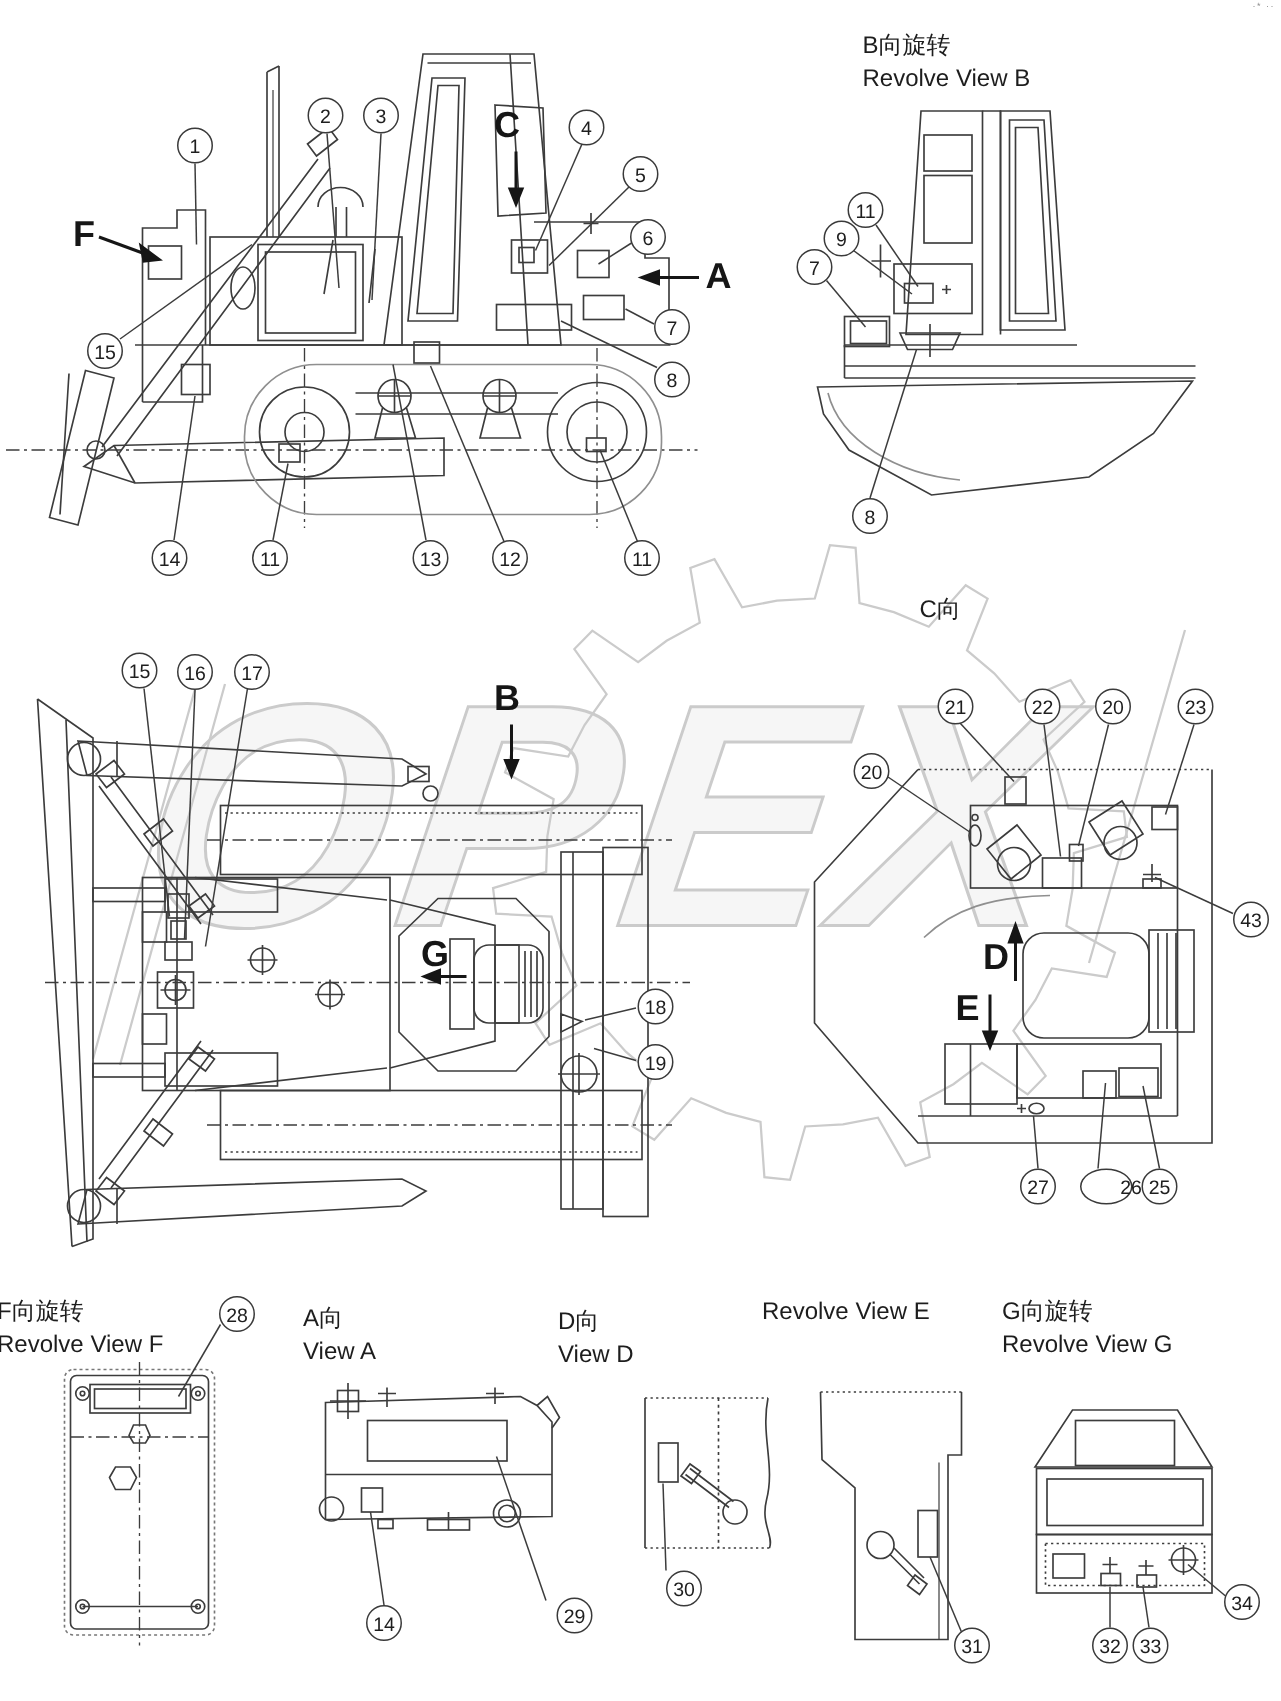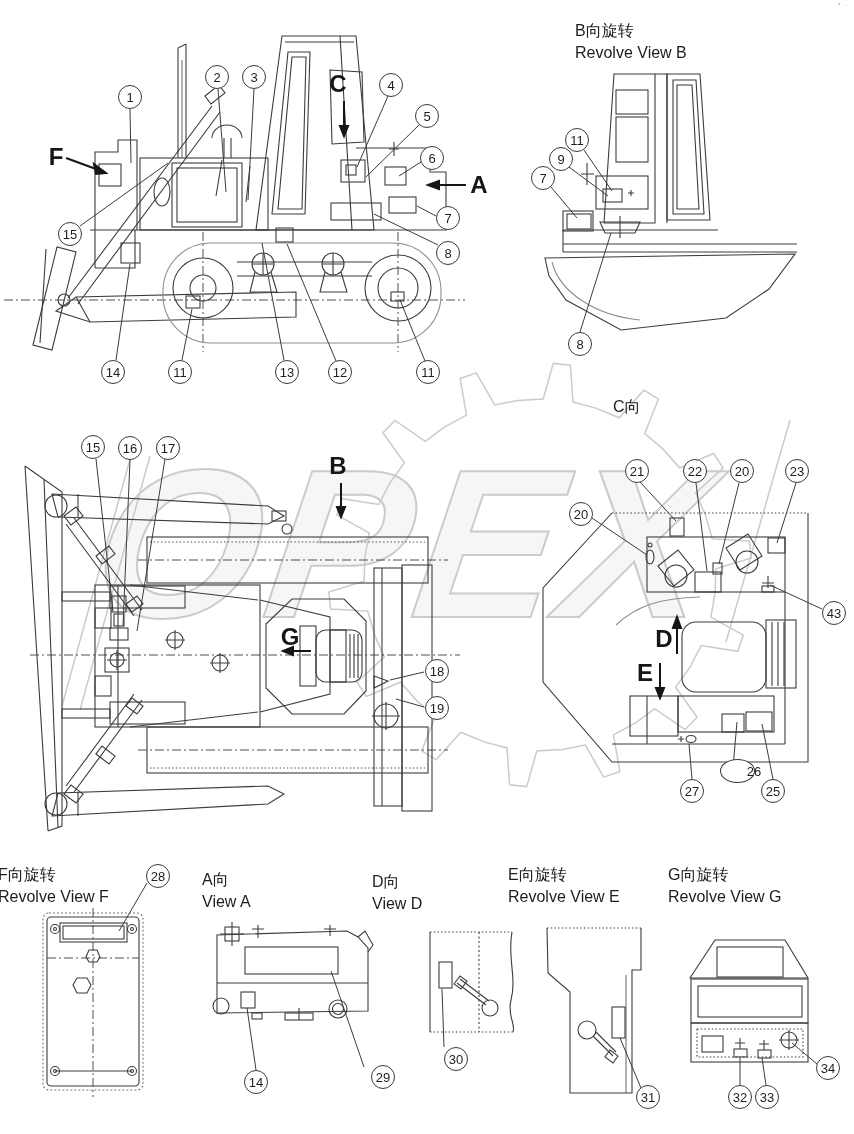--- a/index.html
+++ b/index.html
@@ -340,21 +340,20 @@
   </div>
   <div class="vtitle" style="left:202px;top:869px">
     <span class="zh">A向</span>
     <span class="en">View A</span>
   </div>
   <div class="vtitle" style="left:372px;top:871px">
     <span class="zh">D向</span>
     <span class="en">View D</span>
   </div>
   <div class="vtitle" style="left:508px;top:864px">
-    <span class="zh">E向旋转</span>
     <span class="en">Revolve View E</span>
   </div>
   <div class="vtitle" style="left:668px;top:864px">
     <span class="zh">G向旋转</span>
     <span class="en">Revolve View G</span>
   </div>
 
   <div id="corner-mark">·* ··</div>
 
   <div id="overlay">
@@ -381,21 +380,21 @@
       <div class="callout" style="left: 156px; top: 436px;">17</div>
       <div class="callout" style="left: 425px; top: 659px;">18</div>
       <div class="callout" style="left: 425px; top: 696px;">19</div>
       <div class="callout" style="left: 625px; top: 459px;">21</div>
       <div class="callout" style="left: 683px; top: 459px;">22</div>
       <div class="callout" style="left: 730px; top: 459px;">20</div>
       <div class="callout" style="left: 785px; top: 459px;">23</div>
       <div class="callout" style="left: 569px; top: 502px;">20</div>
       <div class="callout" style="left: 822px; top: 601px;">43</div>
       <div class="callout" style="left: 680px; top: 779px;">27</div>
-      <div class="callout" style="left: 720px; top: 759px; padding-left: 33px;">26</div>
+      <div class="callout" style="left: 720px; top: 779px; padding-left: 33px;">26</div>
       <div class="callout" style="left: 761px; top: 779px;">25</div>
       <div class="callout" style="left: 146px; top: 864px;">28</div>
       <div class="callout" style="left: 244px; top: 1070px;">14</div>
       <div class="callout" style="left: 359px; top: 1065px; margin-left: 12px;">29</div>
       <div class="callout" style="left: 432px; top: 1047px; margin-left: 12px;">30</div>
       <div class="callout" style="left: 636px; top: 1085px;">31</div>
       <div class="callout" style="left: 728px; top: 1085px;">32</div>
       <div class="callout" style="left: 755px; top: 1085px;">33</div>
       <div class="callout" style="left: 816px; top: 1056px;">34</div>
       <div class="dir-letter" style="left: 41px; top: 145px;">F</div>

